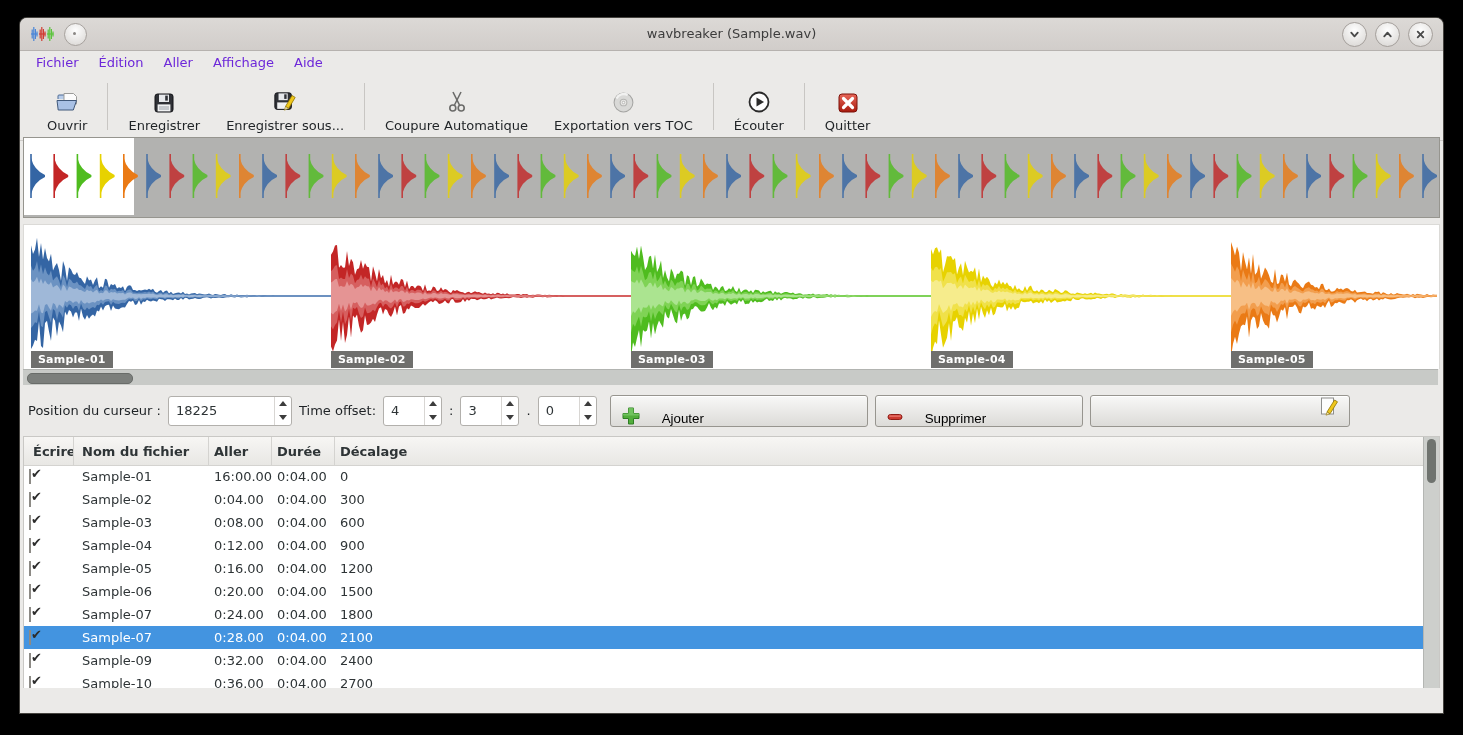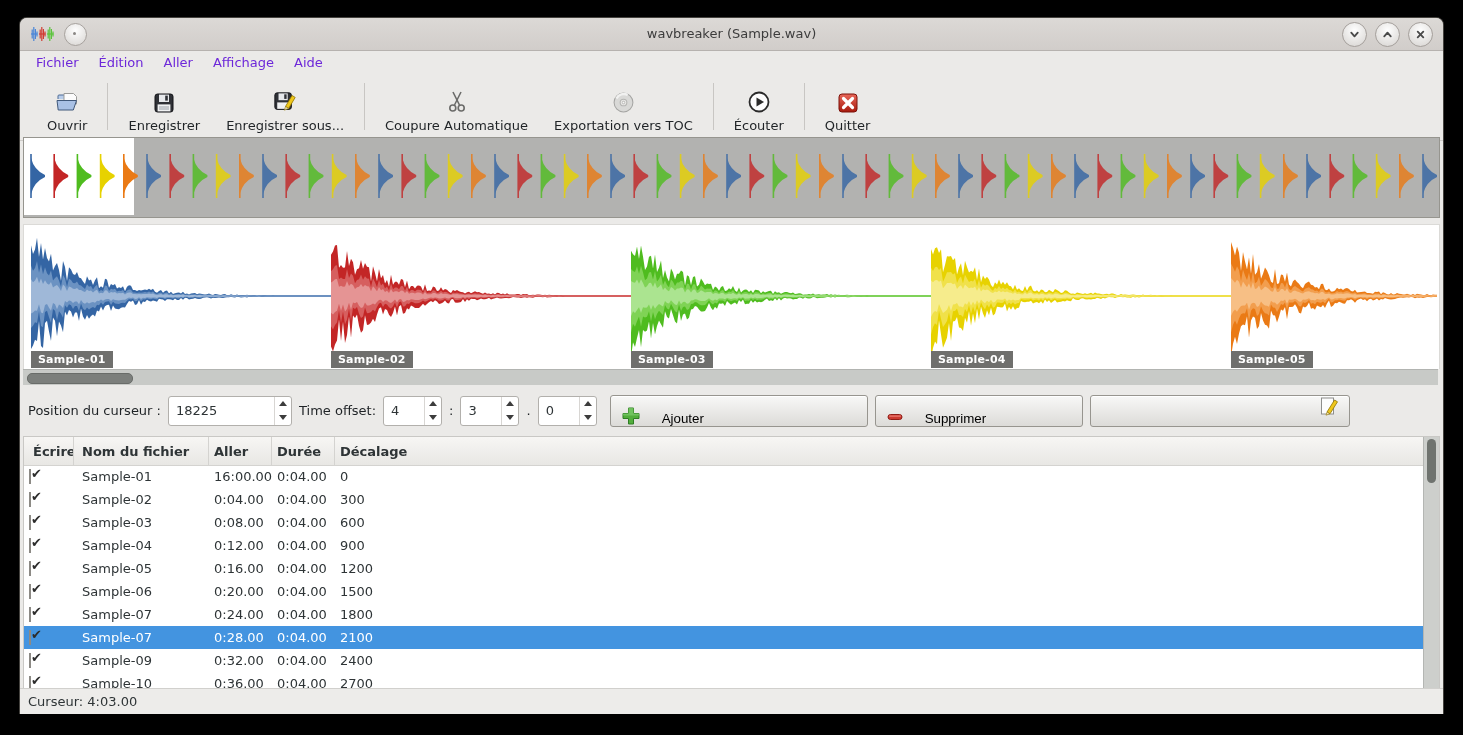--- a/index.html
+++ b/index.html
@@ -677,17 +677,14 @@
           <div class="cell c2">0:36.00</div>
           <div class="cell c3">0:04.00</div>
           <div class="cell c4">2700</div>
         </div>
       </div>
     <div class="vscroll">
       <div class="vthumb"></div>
     </div>
   </div>
 
-  <div class="statusbar">
-    <span>Curseur: 4:03.00</span>
-  </div>
 
 </div>
 
 </body></html>

